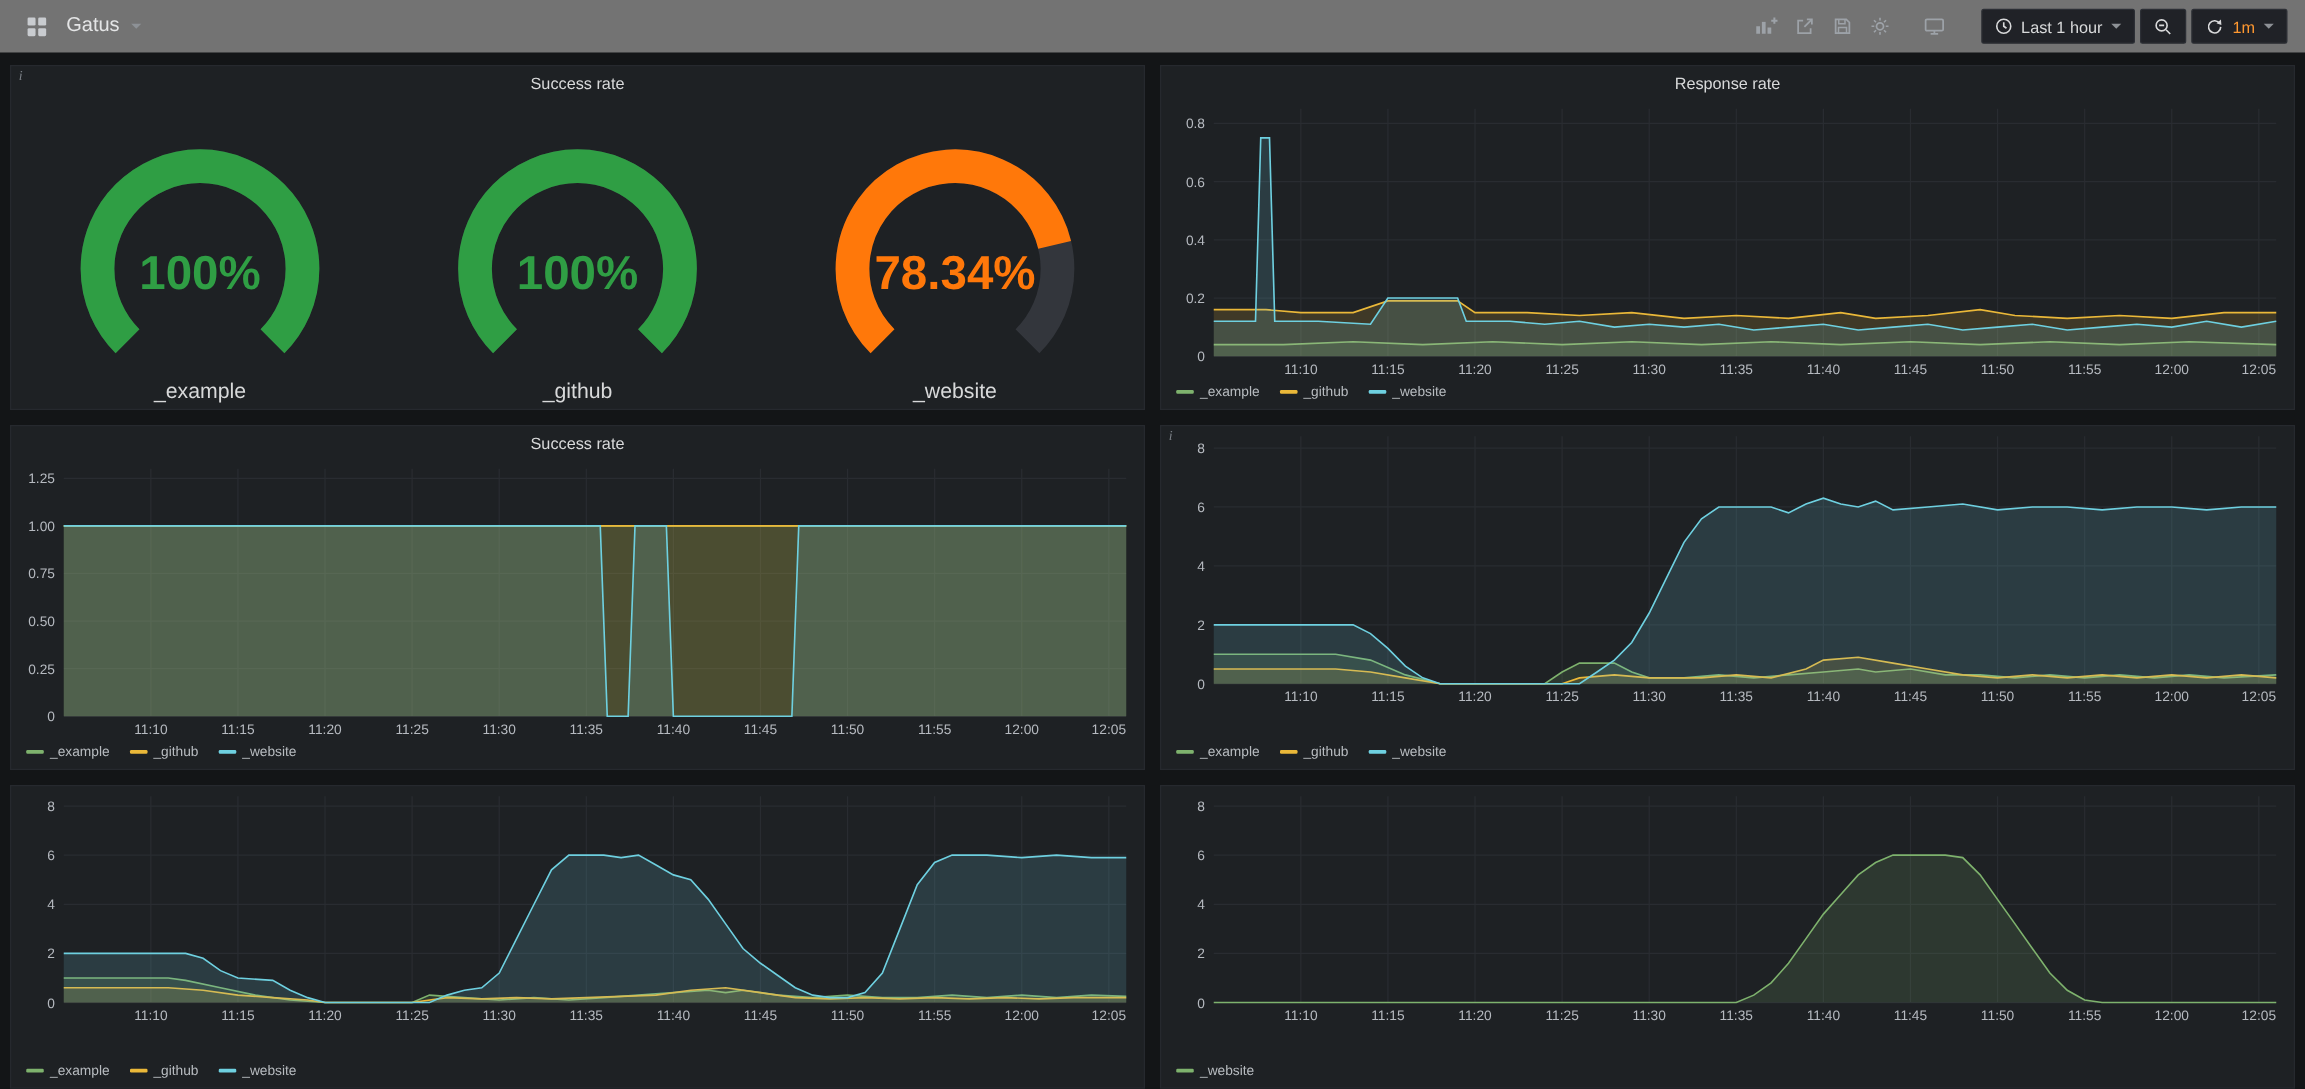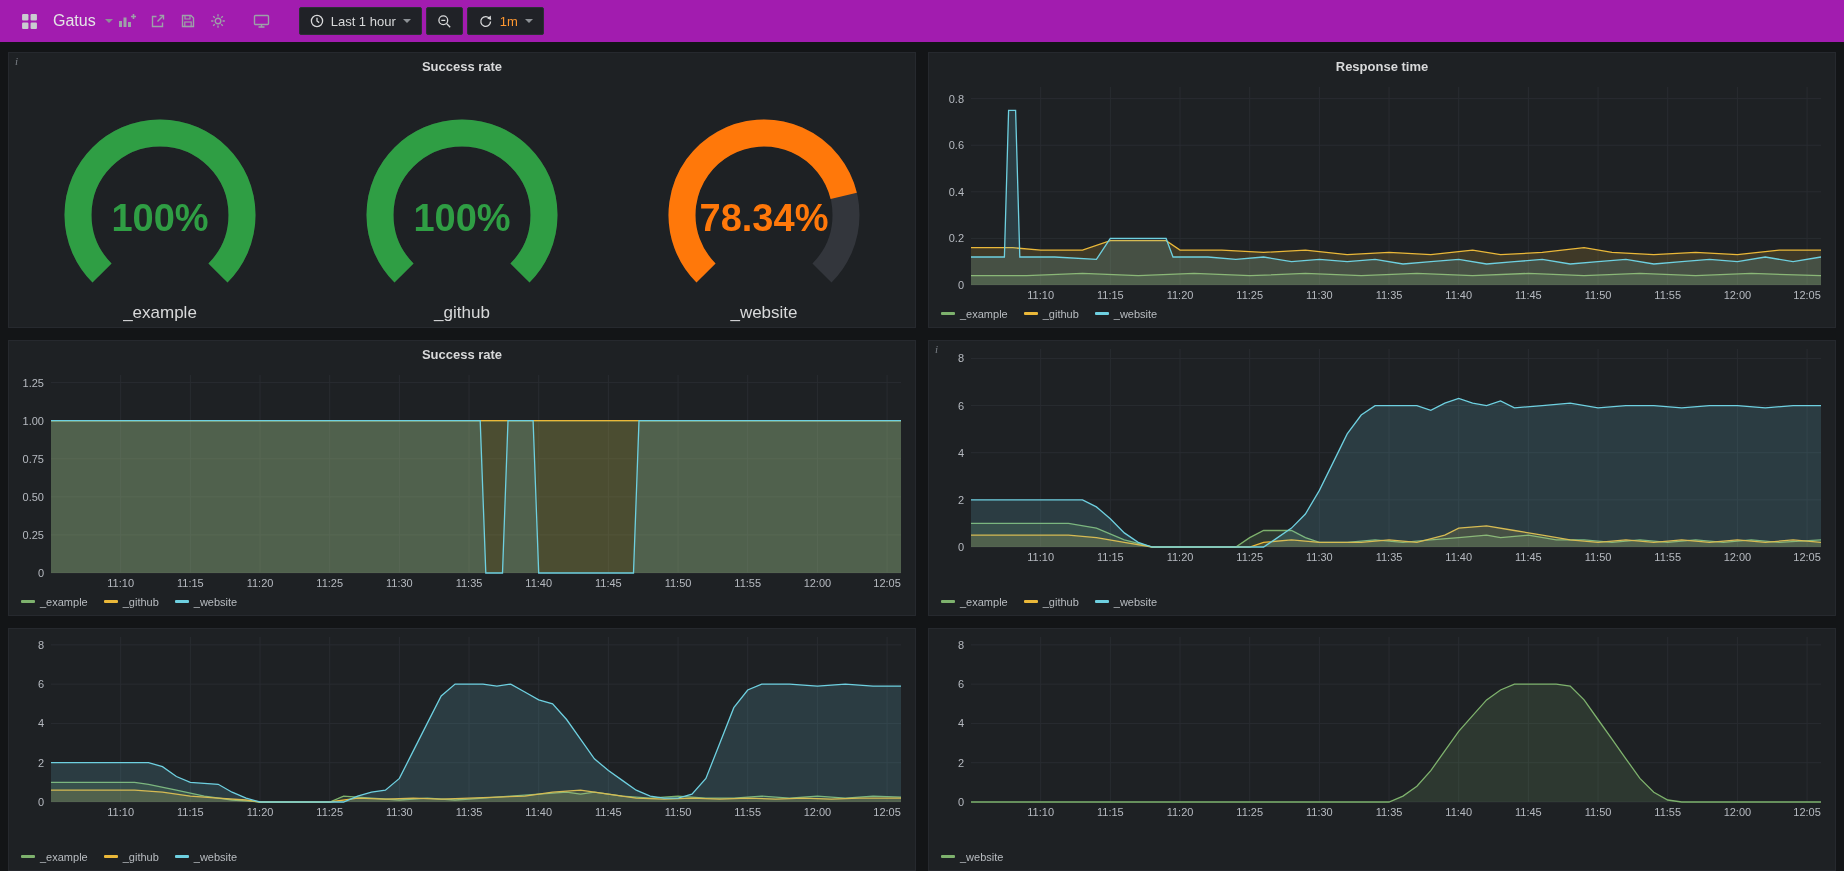--- a/index.html
+++ b/index.html
@@ -1,35 +1,35 @@
 <!DOCTYPE html>
 <html><head>
 <meta charset="utf-8">
 <style>
   *{margin:0;padding:0;box-sizing:border-box}
   html,body{width:1844px;height:871px;overflow:hidden}
   body{background:#131517;font-family:"Liberation Sans",sans-serif;-webkit-font-smoothing:antialiased}
 
   
-  .navbar{height:42px;background:#a21caf;display:flex;align-items:center;padding:14px 14px}
+  .navbar{height:42px;background:#737373;display:flex;align-items:center;justify-content:space-between;padding:14px 14px}
   .nav-left{display:flex;align-items:center;gap:9px}
   .nav-title{color:#e4e5e6;font-size:16px;cursor:pointer}
   .caret-tri{width:0;height:0;border-left:4px solid transparent;border-right:4px solid transparent;border-top:4px solid #8d9196;display:inline-block}
   .nav-right{display:flex;align-items:center}
   .icon-btn{width:30px;height:28px;display:flex;align-items:center;justify-content:center;cursor:pointer;border-radius:2px}
   .icon-btn svg{display:block}
   .nav-sep{width:14px}
   .tp-group{display:flex;gap:4px;margin-left:22px}
   .tp-btn{display:flex;align-items:center;gap:7px;background:#202227;border:1px solid #2c2f35;border-radius:2px;height:28px;padding:0 10px;color:#d8d9da;font-size:13px;cursor:pointer;white-space:nowrap}
   .refresh-val{font-size:13px}
 
   
   .dashboard{padding:10px 8px 0 8px;display:grid;grid-template-columns:1fr 1fr;grid-template-rows:276px 276px 243px;gap:12px}
   .panel{background:#1e2124;border:1px solid #26292e;position:relative;display:flex;flex-direction:column;overflow:hidden}
-  .panel-title{height:26px;display:flex;align-items:center;justify-content:center;color:#d8d9da;font-size:13px;font-weight:700;cursor:pointer;flex:0 0 auto}
+  .panel-title{height:26px;display:flex;align-items:center;justify-content:center;color:#d8d9da;font-size:13px;font-weight:400;cursor:pointer;flex:0 0 auto}
   .info-corner{position:absolute;top:2px;left:6px;color:#7b8087;font-size:11px;font-style:italic;font-family:"Liberation Serif",serif;cursor:pointer;z-index:2}
   .chart{flex:1 1 auto;position:relative}
   .chart svg{position:absolute;left:0;top:0}
   .legend{height:22px;flex:0 0 auto;display:flex;align-items:center;gap:16px;padding:0 10px 5px 12px}
   .legend-item{display:flex;align-items:center;gap:5px;color:#b8bcc0;font-size:11px;cursor:pointer}
   .legend-swatch{width:14px;height:3px;border-radius:1px;display:inline-block}
 
   
   .gauges{flex:1 1 auto;display:flex;align-items:flex-end;justify-content:space-around;padding-bottom:4px}
   .gauge{display:flex;flex-direction:column;align-items:center}
@@ -145,21 +145,21 @@
             <path d="M 72.02 159.98 A 82 82 0 1 1 209.74 82.88" stroke="#ff780a" stroke-width="27" fill="none"></path>
             <text x="130" y="118" text-anchor="middle" fill="#ff780a" font-size="38" font-weight="600" font-family="&quot;Liberation Sans&quot;,sans-serif">78.34%</text>
           </svg>
         <div class="gauge-label">_website</div>
       </div>
     </div>
   </div>
 
   <div class="panel">
     <div class="panel-title">
-      <span>Response time</span>
+      <span>Response rate</span>
     </div>
     <div class="chart">
       <svg width="906" height="226">
           <line x1="111.67213114754098" y1="8" x2="111.67213114754098" y2="206" stroke="#292c31" stroke-width="1"></line>
           <text x="111.67213114754098" y="220" text-anchor="middle" fill="#b6bac0" font-size="11" font-family="&quot;Liberation Sans&quot;,sans-serif">11:10</text>
           <line x1="181.34426229508196" y1="8" x2="181.34426229508196" y2="206" stroke="#292c31" stroke-width="1"></line>
           <text x="181.34426229508196" y="220" text-anchor="middle" fill="#b6bac0" font-size="11" font-family="&quot;Liberation Sans&quot;,sans-serif">11:15</text>
           <line x1="251.01639344262296" y1="8" x2="251.01639344262296" y2="206" stroke="#292c31" stroke-width="1"></line>
           <text x="251.01639344262296" y="220" text-anchor="middle" fill="#b6bac0" font-size="11" font-family="&quot;Liberation Sans&quot;,sans-serif">11:20</text>
           <line x1="320.6885245901639" y1="8" x2="320.6885245901639" y2="206" stroke="#292c31" stroke-width="1"></line>

